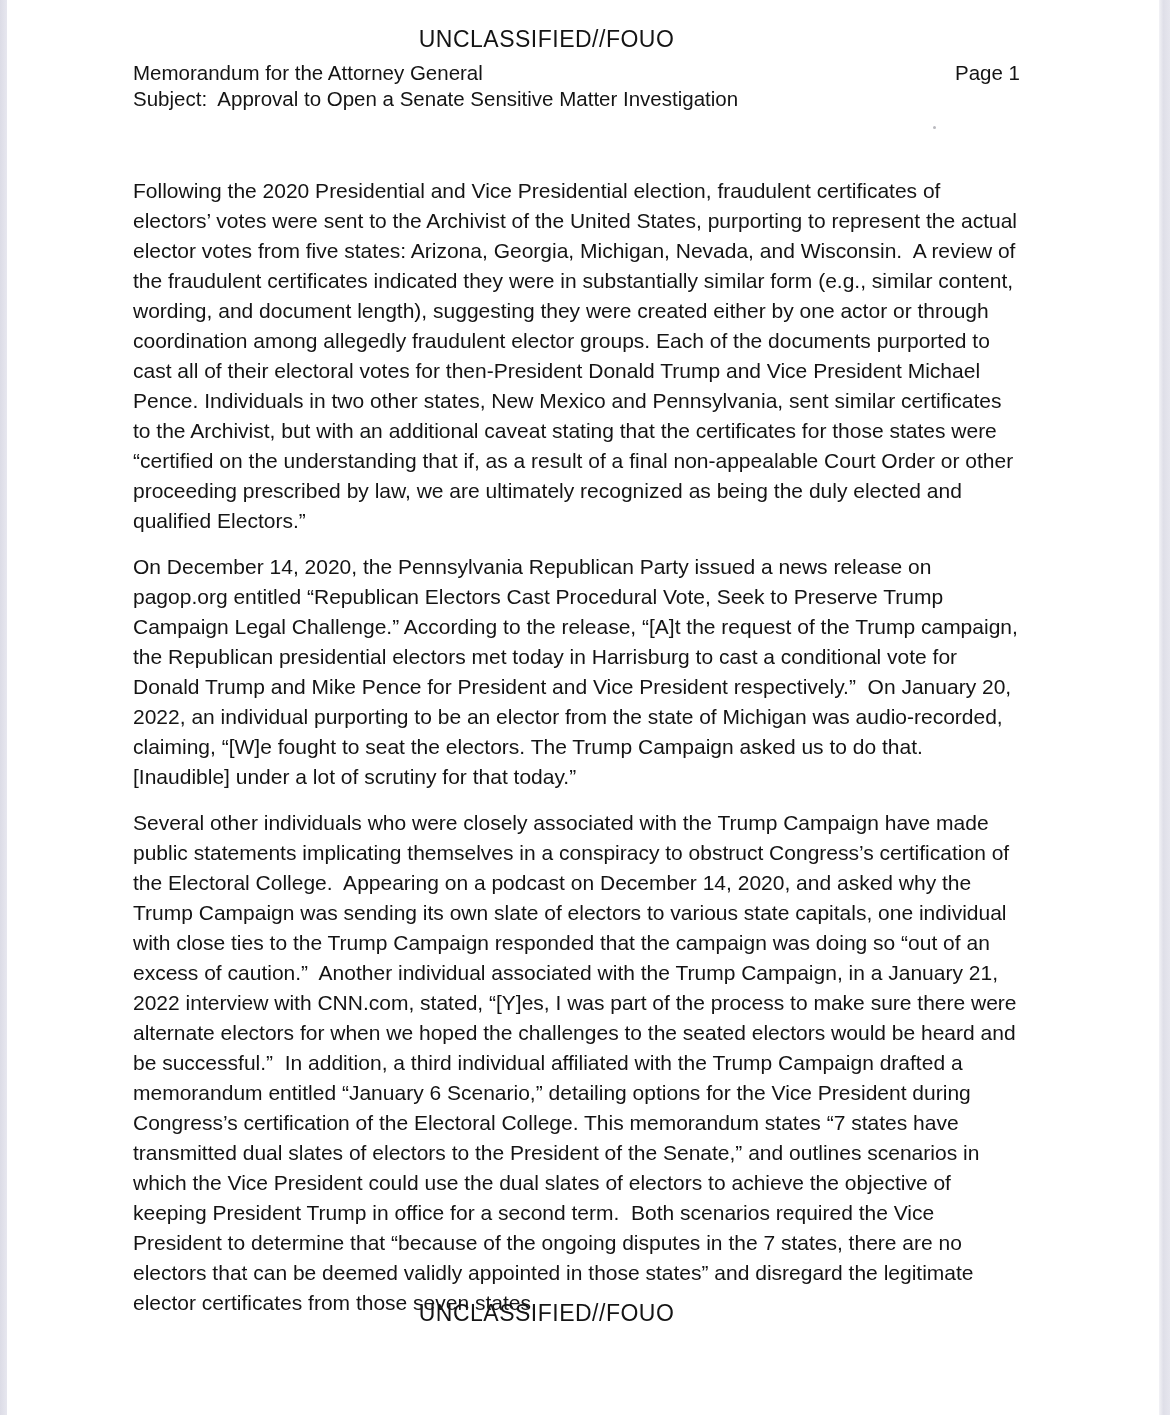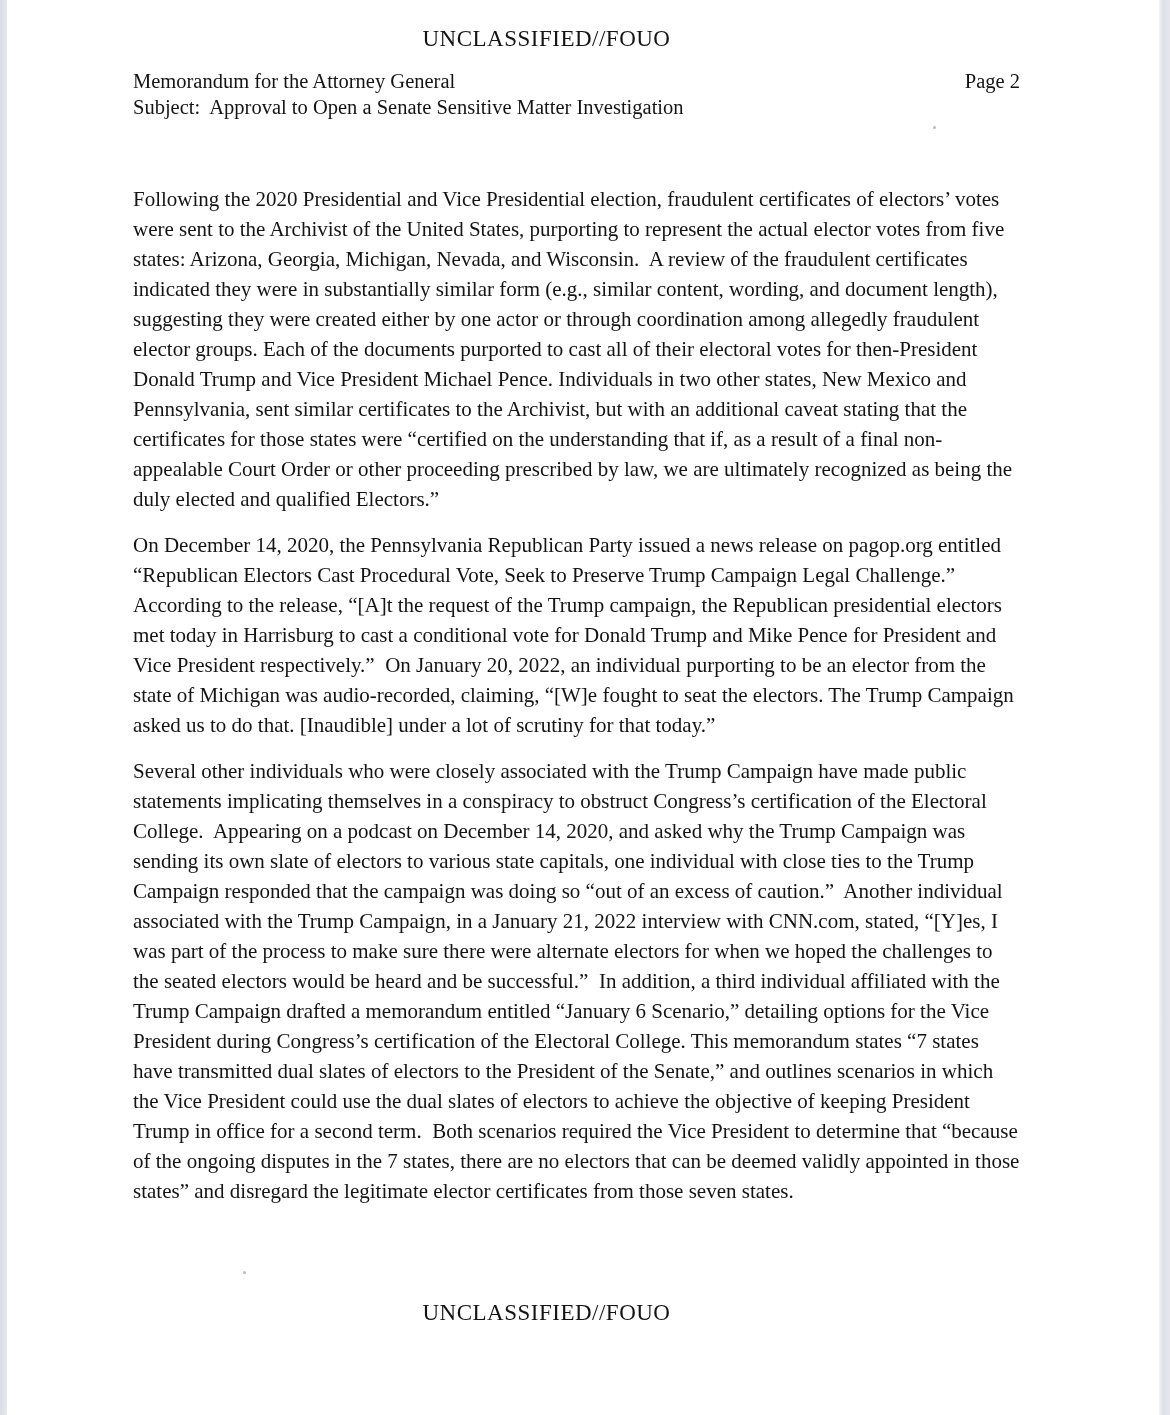--- a/index.html
+++ b/index.html
@@ -6,21 +6,21 @@
     margin: 0;
     padding: 0;
     background: #ffffff;
   }
   .screen {
     position: relative;
     width: 1170px;
     height: 1415px;
     background: #ffffff;
     overflow: hidden;
-    font-family: Liberation Serif, serif;
+    font-family: Liberation Sans, sans-serif;
     color: #141414;
   }
   .edge-strip {
     position: absolute;
     top: 0;
     height: 100%;
   }
   .edge-strip.left {
     left: 0;
     width: 7px;
@@ -39,21 +39,21 @@
   }
   .classification-top {
     margin-top: 25px;
     text-align: center;
     font-size: 23px;
     line-height: 28px;
     letter-spacing: 0.5px;
     padding-right: 60px; 
   }
   .memo-header {
-    margin-top: 15px;
+    margin-top: 7px;
     font-size: 20.5px;
     line-height: 26px;
   }
   .memo-row {
     display: flex;
     justify-content: space-between;
     align-items: baseline;
   }
   .subject-row {
     white-space: pre-wrap;
@@ -96,21 +96,21 @@
   <div class="edge-strip left"></div>
   <div class="edge-strip right"></div>
 
   <div class="content">
 
     <div class="classification-top">UNCLASSIFIED//FOUO</div>
 
     <div class="memo-header">
       <div class="memo-row">
         <span>Memorandum for the Attorney General</span>
-        <span>Page 2</span>
+        <span>Page 1</span>
       </div>
       <div class="subject-row">Subject:  Approval to Open a Senate Sensitive Matter Investigation</div>
     </div>
 
     <div class="body-text">
       <p class="para">Following the 2020 Presidential and Vice Presidential election, fraudulent certificates of electors’ votes were sent to the Archivist of the United States, purporting to represent the actual elector votes from five states: Arizona, Georgia, Michigan, Nevada, and Wisconsin.  A review of the fraudulent certificates indicated they were in substantially similar form (e.g., similar content, wording, and document length), suggesting they were created either by one actor or through coordination among allegedly fraudulent elector groups. Each of the documents purported to cast all of their electoral votes for then-President Donald Trump and Vice President Michael Pence. Individuals in two other states, New Mexico and Pennsylvania, sent similar certificates to the Archivist, but with an additional caveat stating that the certificates for those states were “certified on the understanding that if, as a result of a final non-appealable Court Order or other proceeding prescribed by law, we are ultimately recognized as being the duly elected and qualified Electors.”</p>
       <p class="para">On December 14, 2020, the Pennsylvania Republican Party issued a news release on pagop.org entitled “Republican Electors Cast Procedural Vote, Seek to Preserve Trump Campaign Legal Challenge.” According to the release, “[A]t the request of the Trump campaign, the Republican presidential electors met today in Harrisburg to cast a conditional vote for Donald Trump and Mike Pence for President and Vice President respectively.”  On January 20, 2022, an individual purporting to be an elector from the state of Michigan was audio-recorded, claiming, “[W]e fought to seat the electors. The Trump Campaign asked us to do that. [Inaudible] under a lot of scrutiny for that today.”</p>
       <p class="para">Several other individuals who were closely associated with the Trump Campaign have made public statements implicating themselves in a conspiracy to obstruct Congress’s certification of the Electoral College.  Appearing on a podcast on December 14, 2020, and asked why the Trump Campaign was sending its own slate of electors to various state capitals, one individual with close ties to the Trump Campaign responded that the campaign was doing so “out of an excess of caution.”  Another individual associated with the Trump Campaign, in a January 21, 2022 interview with CNN.com, stated, “[Y]es, I was part of the process to make sure there were alternate electors for when we hoped the challenges to the seated electors would be heard and be successful.”  In addition, a third individual affiliated with the Trump Campaign drafted a memorandum entitled “January 6 Scenario,” detailing options for the Vice President during Congress’s certification of the Electoral College. This memorandum states “7 states have transmitted dual slates of electors to the President of the Senate,” and outlines scenarios in which the Vice President could use the dual slates of electors to achieve the objective of keeping President Trump in office for a second term.  Both scenarios required the Vice President to determine that “because of the ongoing disputes in the 7 states, there are no electors that can be deemed validly appointed in those states” and disregard the legitimate elector certificates from those seven states.</p>
     </div>
 

